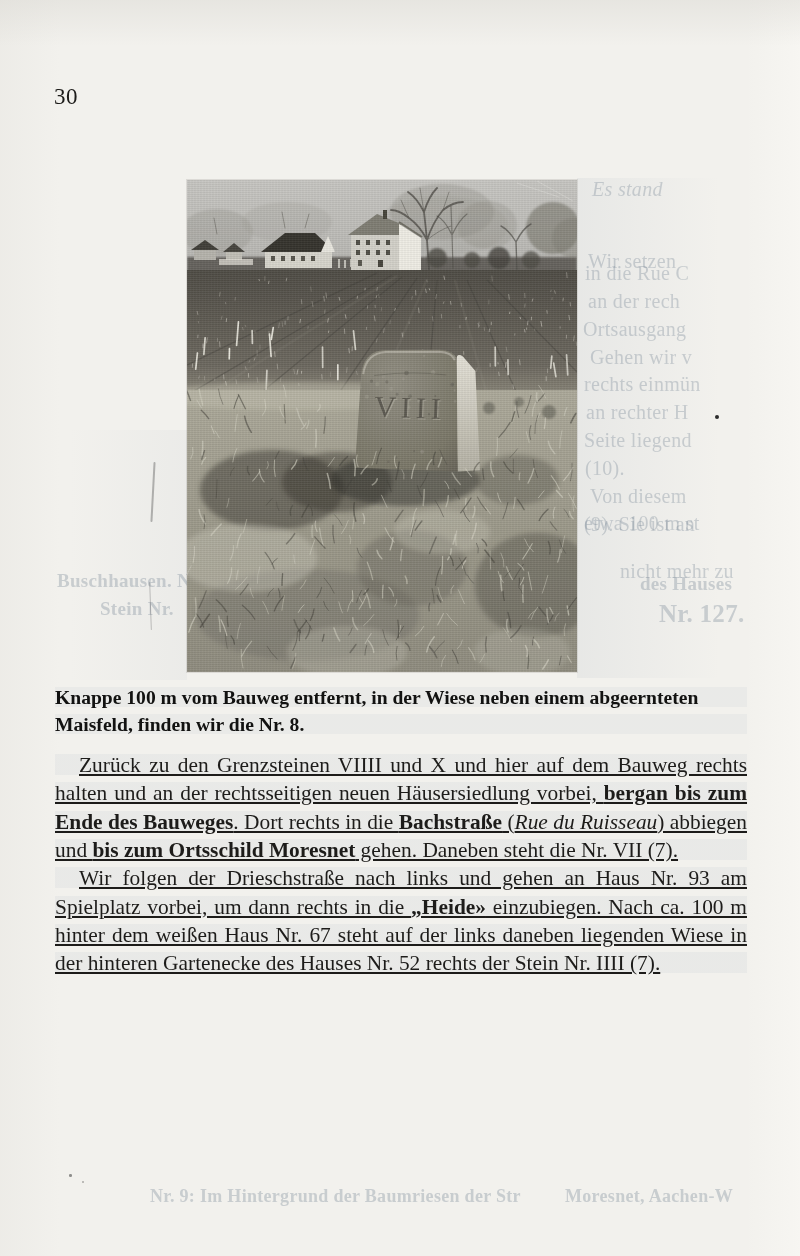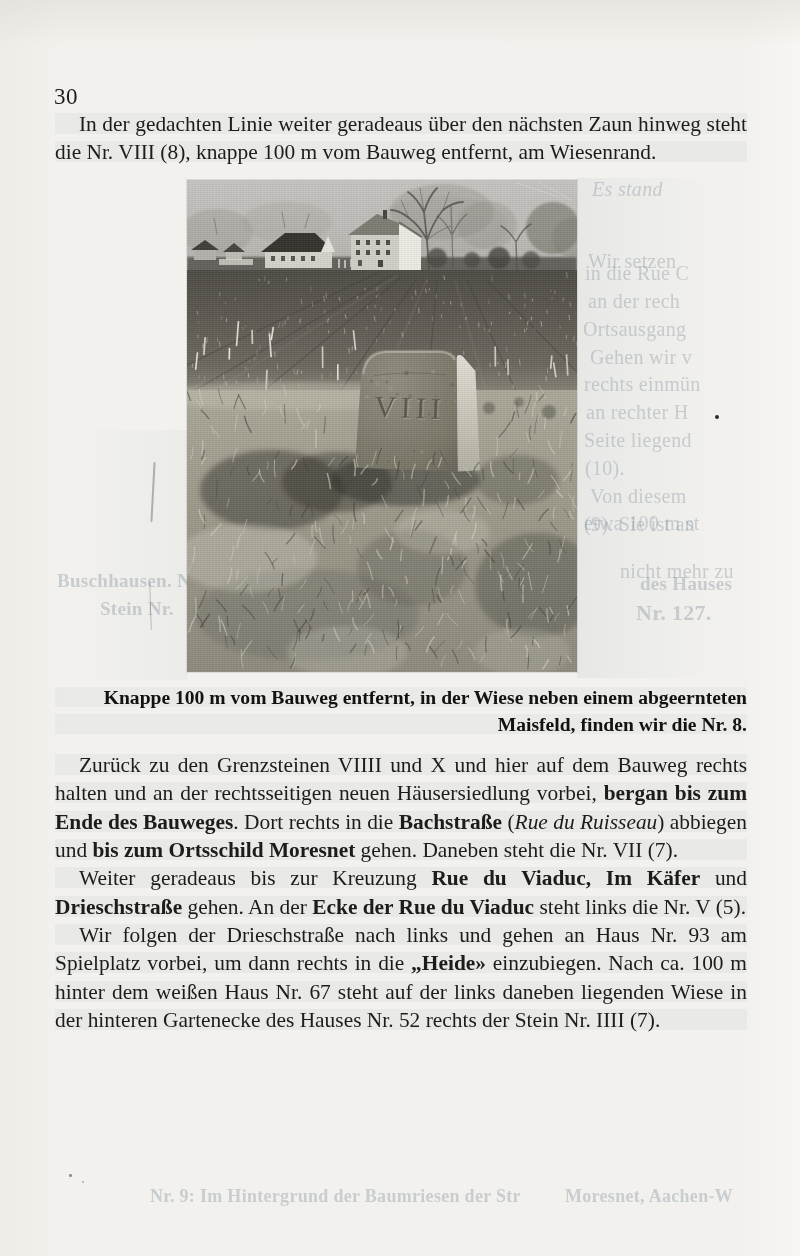--- a/index.html
+++ b/index.html
@@ -26,30 +26,30 @@
     background:#b8b7b3;
   }
   #photo svg{display:block;}
   .grain{
     position:absolute;inset:0;pointer-events:none;
     background:
       repeating-linear-gradient(0deg, rgba(255,255,255,.045) 0 1px, rgba(20,20,18,.04) 1px 2px),
       repeating-linear-gradient(90deg, rgba(255,255,255,.02) 0 1px, rgba(20,20,18,.025) 1px 3px);
   }
   #caption{
-    left:55px;top:684px;width:692px;text-align:right;font-weight:bold;
+    left:55px;top:684px;width:692px;text-align:left;font-weight:bold;
     font-size:19.6px;line-height:27px;color:#121211;
     background:repeating-linear-gradient(180deg, rgba(200,206,212,0) 0 3px, rgba(200,206,212,.20) 3px 23px, rgba(200,206,212,0) 23px 27px);
   }
   #body-text{
     left:55px;top:751px;width:692px;
     font-size:21.4px;line-height:28.35px;text-align:justify;
     background:repeating-linear-gradient(180deg, rgba(200,206,212,0) 0 3px, rgba(200,206,212,.22) 3px 24px, rgba(200,206,212,0) 24px 28.35px);
   }
-  #body-text p{margin:0;text-indent:24px;}
+  #body-text p{margin:0;text-indent:24px;text-decoration:underline;}
   .b{font-weight:bold;}
   .i{font-style:italic;}
   .ghost{
     position:absolute;white-space:nowrap;color:rgba(121,134,149,.34);
     filter:blur(.4px);letter-spacing:.3px;font-size:20px;
   }
   .ghost.bold{font-weight:bold;}
   .shade-col{
     left:577px;top:178px;width:168px;height:500px;
     background:linear-gradient(90deg, rgba(193,199,205,.22), rgba(193,199,205,0) 85%);
@@ -65,21 +65,20 @@
   #speck2{left:69px;top:1174px;width:2.5px;height:2.5px;border-radius:50%;background:rgba(60,60,60,.55);}
   #speck3{left:82px;top:1181px;width:2px;height:2px;border-radius:50%;background:rgba(60,60,60,.4);}
 </style>
 </head>
 <body>
 
 <div id="page">
 
   <div id="page-number" class="abs">30</div>
 
-  <div id="intro" class="abs">In der gedachten Linie weiter geradeaus über den nächsten Zaun hinweg steht die Nr. VIII (8), knappe 100 m vom Bauweg entfernt, am Wiesenrand.</div>
 
   <div class="abs shade-col"></div>
   <div class="abs shade-col-left"></div>
 
   <div id="ghost-layer" class="abs" style="left:0;top:0;width:800px;height:1256px;pointer-events:none;">
       <div class="ghost" style="left: 592px; top: 178px; font-style: italic;">Es stand</div>
       <div class="ghost" style="left: 588px; top: 250px;">Wir setzen</div>
       <div class="ghost" style="left: 585px; top: 262px;">in die Rue C</div>
       <div class="ghost" style="left: 588px; top: 290px;">an der rech</div>
       <div class="ghost" style="left: 583px; top: 318px;">Ortsausgang</div>
@@ -88,21 +87,21 @@
       <div class="ghost" style="left: 586px; top: 401px;">an rechter H</div>
       <div class="ghost" style="left: 584px; top: 429px;">Seite liegend</div>
       <div class="ghost" style="left: 585px; top: 457px;">(10).</div>
       <div class="ghost" style="left: 590px; top: 485px;">Von diesem</div>
       <div class="ghost" style="left: 584px; top: 512px; text-align: right;">etwa 100 m st</div>
       <div class="ghost" style="left: 584px; top: 513px;">(9). Sie ist an</div>
       <div class="ghost" style="left: 620px; top: 560px;">nicht mehr zu</div>
       <div class="ghost bold" style="left: 57px; top: 570px; font-size: 19px;">Buschhausen. N</div>
       <div class="ghost bold" style="left: 100px; top: 598px; font-size: 19px;">Stein Nr.</div>
       <div class="ghost bold" style="left: 640px; top: 573px; font-size: 19px;">des Hauses</div>
-      <div class="ghost bold" style="left: 636px; top: 600px; font-size: 22px;">Nr. 127.</div>
+      <div class="ghost bold" style="left: 659px; top: 600px; font-size: 25px;">Nr. 127.</div>
       <div class="ghost bold" style="left: 150px; top: 1186px; font-size: 18px;">Nr. 9: Im Hintergrund der Baumriesen der Str</div>
       <div class="ghost bold" style="left: 565px; top: 1186px; font-size: 18px;">Moresnet, Aachen-W</div>
     </div>
 
   <figure id="photo" class="abs" style="margin:0">
     <svg width="390" height="492" viewBox="0 0 390 492" xmlns="http://www.w3.org/2000/svg">
       <defs>
         <linearGradient id="skyG" x1="0" y1="0" x2="0" y2="1">
           <stop offset="0" stop-color="#c6c5c1"></stop>
             <stop offset="1" stop-color="#b6b5b1"></stop>
@@ -751,21 +750,20 @@
           <path d="M273.6,332.9 Q279.5,325.4 284.1,317.9" stroke="#44423b" stroke-width="1.20" opacity="0.5443784866947681" fill="none" stroke-linecap="round"></path>
         </g>
     </svg>
     <div class="grain"></div>
   </figure>
 
   <figcaption id="caption" class="abs">Knappe 100 m vom Bauweg entfernt, in der Wiese neben einem abgeernteten Maisfeld, finden wir die Nr. 8.</figcaption>
 
   <div id="body-text" class="abs">
       <p><span>Zurück zu den Grenzsteinen VIIII und X und hier auf dem Bauweg rechts halten und an der rechtsseitigen neuen Häusersiedlung vorbei, </span><span class="b">bergan bis zum Ende des Bauweges</span><span>. Dort rechts in die </span><span class="b">Bachstraße</span><span> (</span><span class="i">Rue du Ruisseau</span><span>) abbiegen und </span><span class="b">bis zum Ortsschild Moresnet</span><span> gehen. Daneben steht die Nr. VII (7).</span></p>
-      <p><span>Weiter geradeaus bis zur Kreuzung </span><span class="b">Rue du Viaduc, Im Käfer</span><span> und </span><span class="b">Drieschstraße</span><span> gehen. An der </span><span class="b">Ecke der Rue du Viaduc</span><span> steht links die Nr. V (5).</span></p>
       <p><span>Wir folgen der Drieschstraße nach links und gehen an Haus Nr. 93 am Spielplatz vorbei, um dann rechts in die </span><span class="b">„Heide»</span><span> einzubiegen. Nach ca. 100 m hinter dem weißen Haus Nr. 67 steht auf der links daneben liegenden Wiese in der hinteren Gartenecke des Hauses Nr. 52 rechts der Stein Nr. IIII (7).</span></p>
     </div>
 
   <div id="scratch1" class="abs scratch"></div>
   <div id="scratch2" class="abs scratch"></div>
   <div id="speck1" class="abs"></div>
   <div id="speck2" class="abs"></div>
   <div id="speck3" class="abs"></div>
 </div>
 

